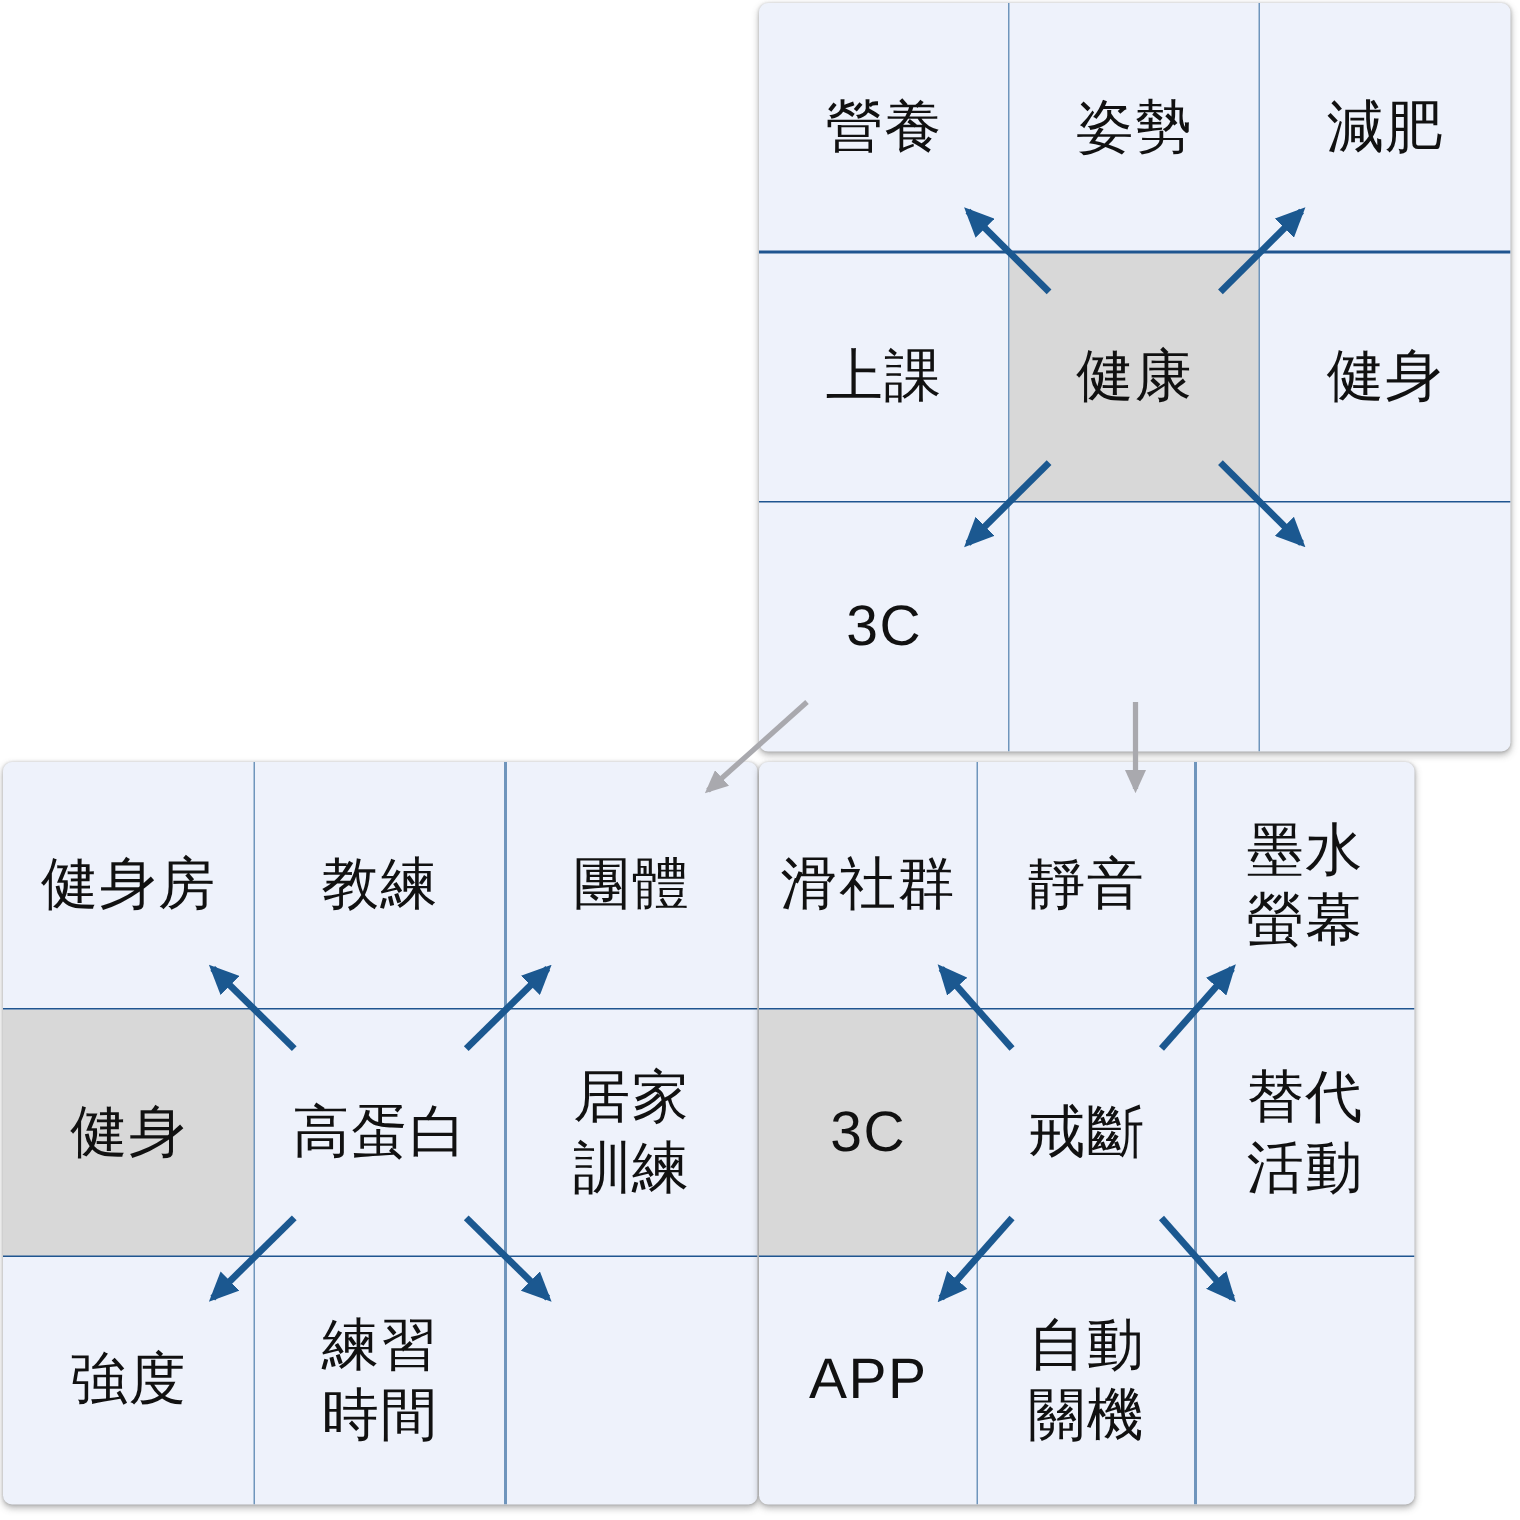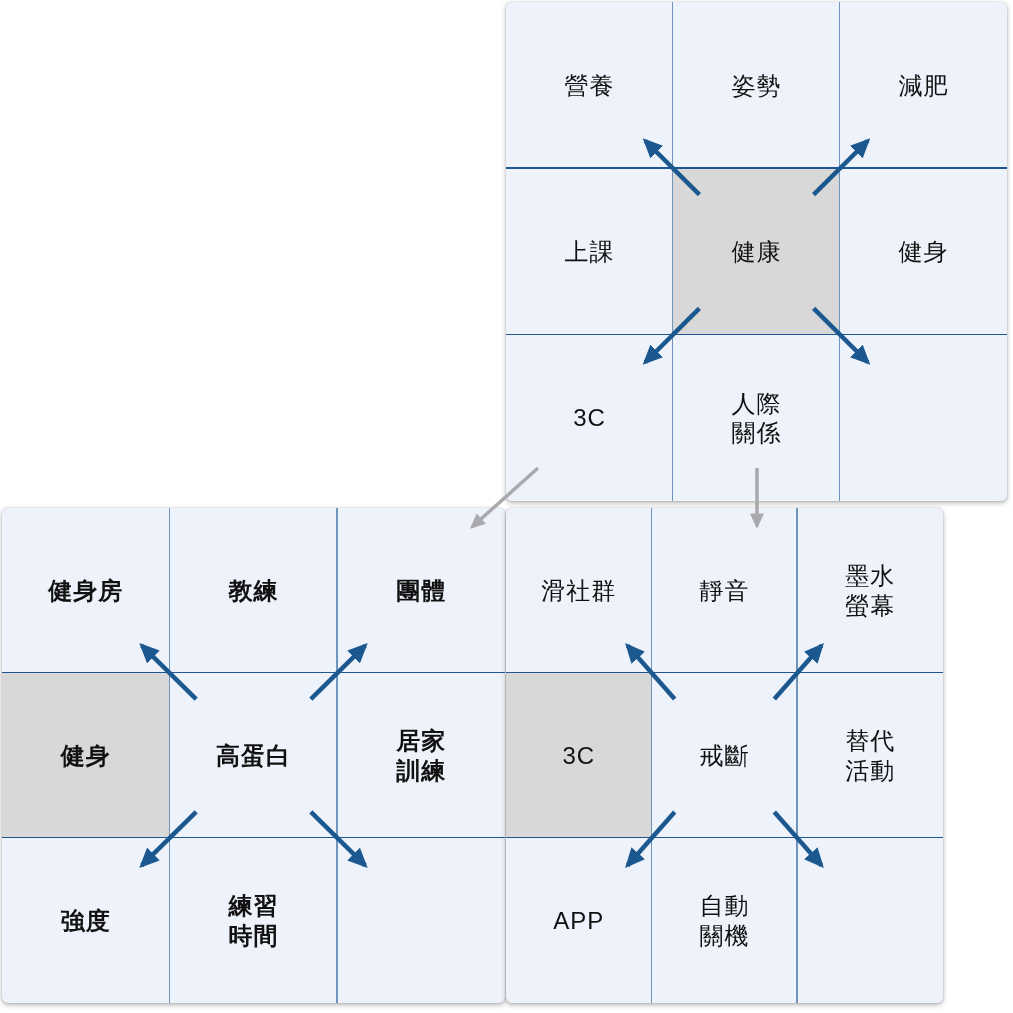--- a/index.html
+++ b/index.html
@@ -22,33 +22,33 @@
   .canvas { position: absolute; inset: 0; width: 1013px; height: 1013px; }
 
   .card {
     position: absolute;
     background: var(--cell-bg);
     border-radius: 6px;
     box-shadow: 0 2px 5px rgba(90,90,90,.45), 0 0 2px rgba(120,120,120,.35);
     overflow: hidden;
   }
   .card-health   { left: 506px; top: 2px;   width: 501px; height: 499px; }
-  .card-fitness  { left: 2px;   top: 508px; width: 503px; height: 495px; font-weight: bold; }
+  .card-fitness  { left: 2px;   top: 508px; width: 503px; height: 495px; }
   .card-3c       { left: 506px; top: 508px; width: 437px; height: 495px; }
 
   .cells {
     position: absolute; inset: 0;
     display: grid;
     grid-template-columns: 1fr 1fr 1fr;
     grid-template-rows: 1fr 1fr 1fr;
   }
   .cell {
     display: flex; align-items: center; justify-content: center;
     text-align: left;
-    font-size: 24px;
+    font-size: 38px;
     line-height: 1.22;
     color: var(--text);
     white-space: pre-line;
     letter-spacing: 1px;
   }
   .cell.center { background: var(--center-cell-bg); }
 
   .gridlines { position: absolute; inset: 0; pointer-events: none; }
   .hline {
     position: absolute; left: 0; right: 0; height: 1.5px;
@@ -81,22 +81,20 @@
 
   <section class="card card-health">
     <div class="cells">
       <div class="cell">營養</div>
       <div class="cell">姿勢</div>
       <div class="cell">減肥</div>
       <div class="cell">上課</div>
       <div class="cell center">健康</div>
       <div class="cell">健身</div>
       <div class="cell">3C</div>
-      <div class="cell">人際
-關係</div>
     </div>
     <div class="gridlines">
       <div class="hline h1"></div>
         <div class="hline h2"></div>
       <div class="vline v1"></div>
         <div class="vline v2"></div>
     </div>
     <svg class="arrows">
       <defs>
         <marker id="ah-health" markerWidth="4.4" markerHeight="4" refX="3.6" refY="2" orient="auto" markerUnits="strokeWidth">

